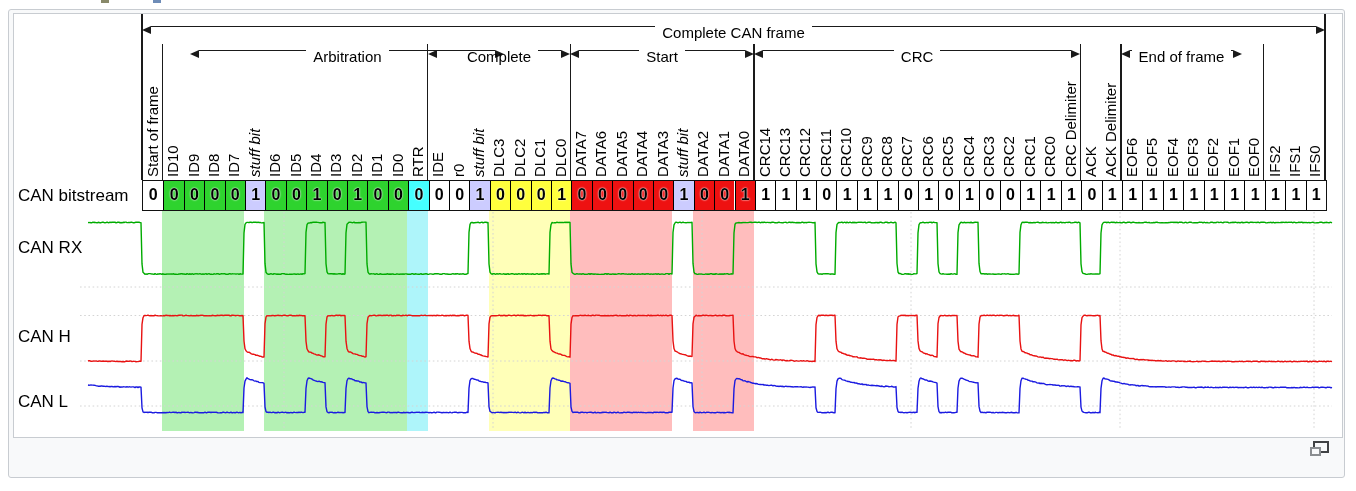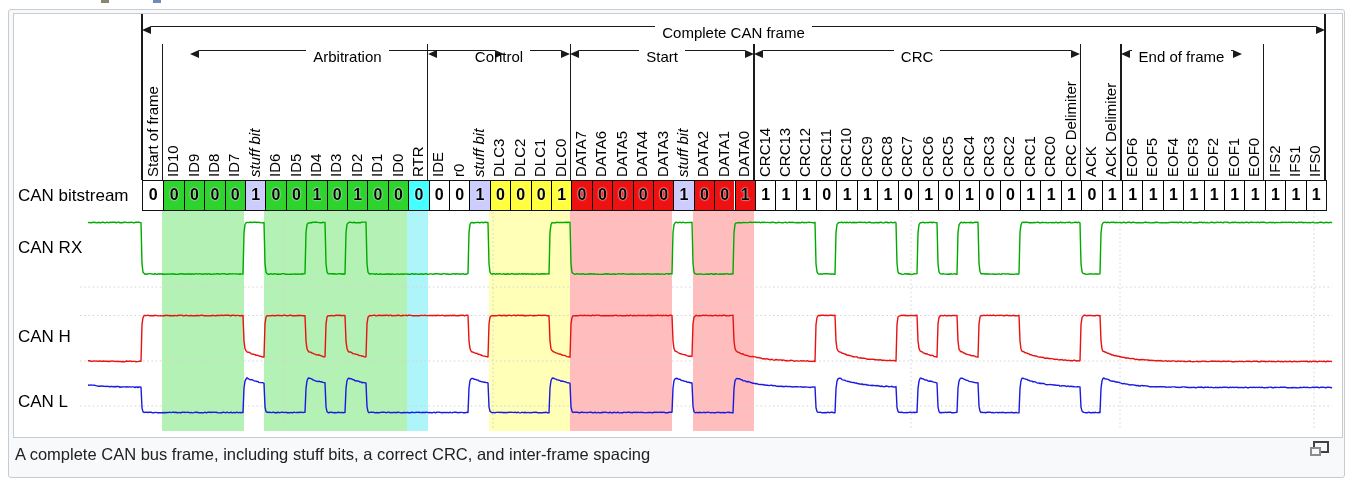--- a/index.html
+++ b/index.html
@@ -85,21 +85,21 @@
       <div class="arrow" style="left: 162.4px; width: 314px; top: 50px; margin-left: 28px;">
         <div class="ah-l"></div>
         <div class="ln"></div>
         <div class="lbl">Arbitration</div>
         <div class="ln"></div>
         <div class="ah-r"></div>
       </div>
       <div class="arrow" style="left: 427.6px; width: 142.8px; top: 50px;">
         <div class="ah-l"></div>
         <div class="ln"></div>
-        <div class="lbl">Control</div>
+        <div class="lbl">Complete</div>
         <div class="ln"></div>
         <div class="ah-r"></div>
       </div>
       <div class="arrow" style="left: 570.3px; width: 183.6px; top: 50px;">
         <div class="ah-l"></div>
         <div class="ln"></div>
         <div class="lbl">Start</div>
         <div class="ln"></div>
         <div class="ah-r"></div>
       </div>
@@ -236,18 +236,17 @@
       <div class="bitcell" style="left: 1019.83px; width: 20.4px; background: rgb(255, 255, 255); border-left: 1px solid rgb(0, 0, 0);">1</div>
       <div class="bitcell" style="left: 1040.22px; width: 20.4px; background: rgb(255, 255, 255); border-left: 1px solid rgb(0, 0, 0);">1</div>
       <div class="bitcell" style="left: 1060.62px; width: 20.4px; background: rgb(255, 255, 255); border-left: 1px solid rgb(0, 0, 0);">1</div>
       <div class="bitcell" style="left: 1081.02px; width: 20.4px; background: rgb(255, 255, 255); border-left: 1px solid rgb(0, 0, 0);">1</div>
       <div class="bitcell" style="left: 1101.41px; width: 20.4px; background: rgb(255, 255, 255); border-left: 1px solid rgb(0, 0, 0);">1</div>
       <div class="bitcell" style="left: 1121.81px; width: 20.4px; background: rgb(255, 255, 255); border-left: 1px solid rgb(0, 0, 0);">1</div>
       <div class="bitcell" style="left: 1142.21px; width: 20.4px; background: rgb(255, 255, 255); border-left: 1px solid rgb(0, 0, 0);">1</div>
       <div class="bitcell" style="left: 1162.6px; width: 20.4px; background: rgb(255, 255, 255); border-left: 1px solid rgb(0, 0, 0);">1</div>
     </div>
 
-  <div class="caption">A complete CAN bus frame, including stuff bits, a correct CRC, and inter-frame spacing</div>
   <div class="magnify">
     <div class="big"></div>
     <div class="small"></div>
   </div>
 </div>
 
 </body></html>

